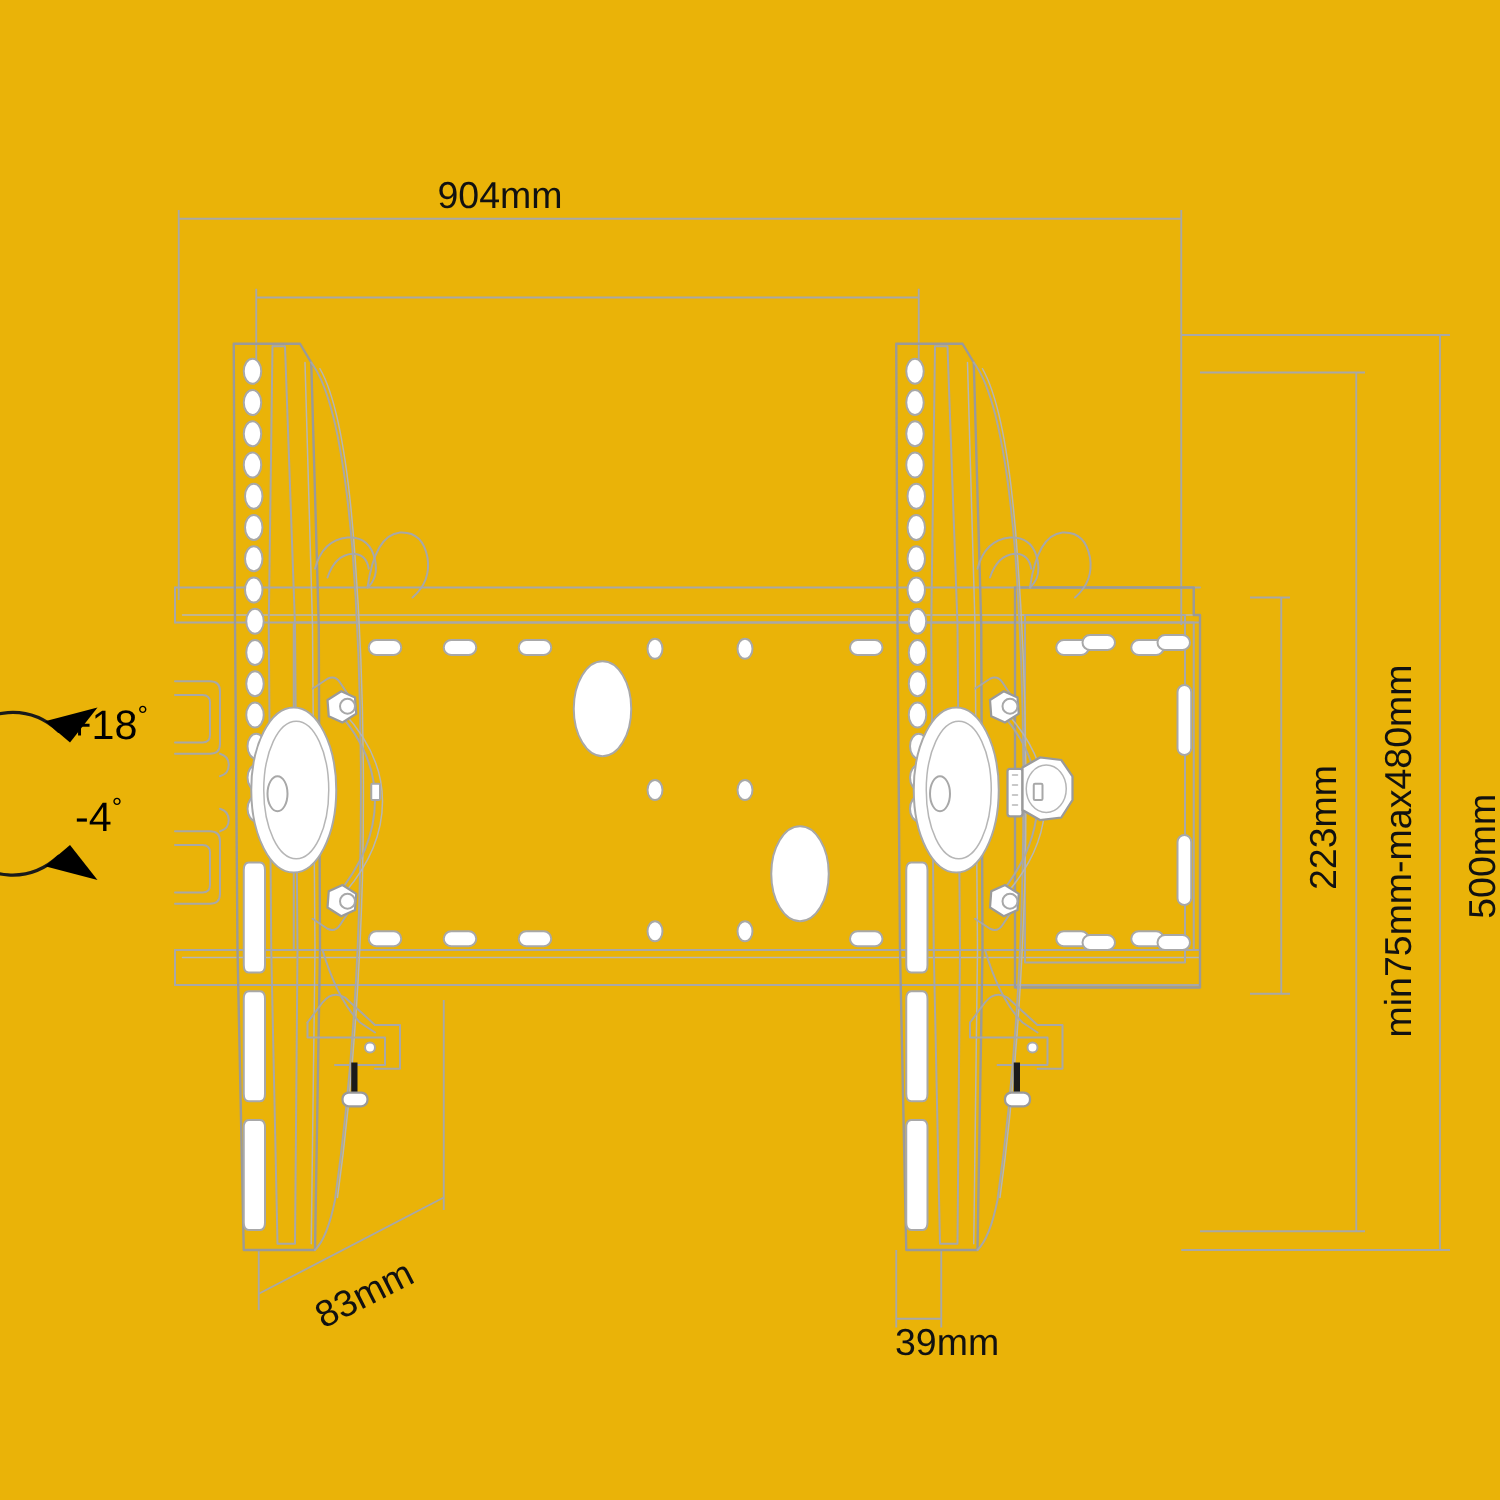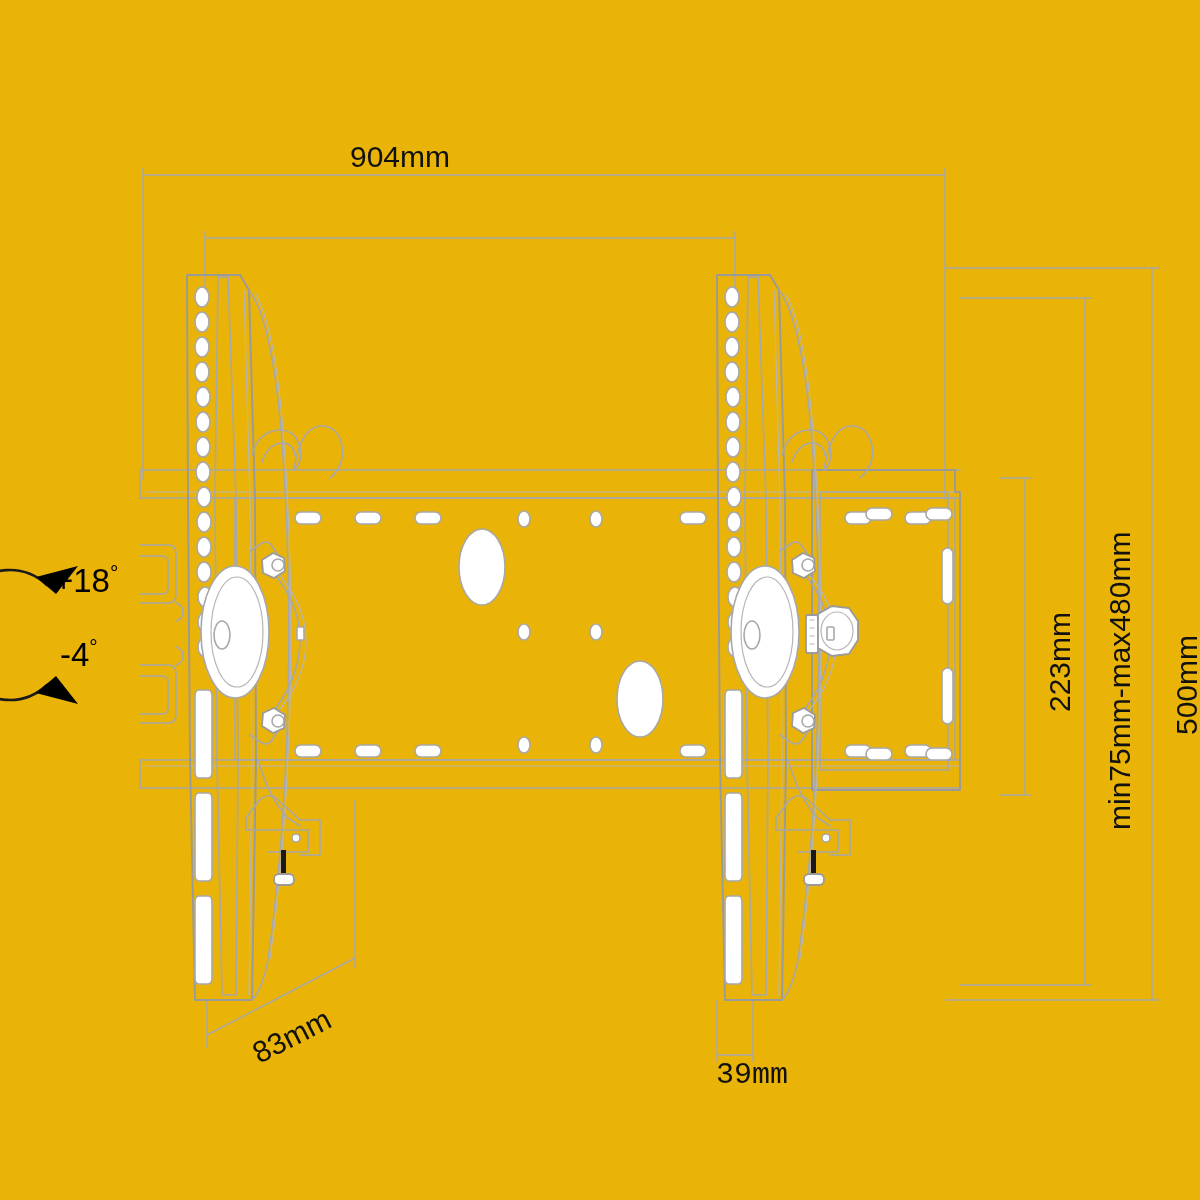--- a/index.html
+++ b/index.html
@@ -332,21 +332,21 @@
 
 
   <div class="dim-label rot90" style="left:1043px; top:712px;">223mm</div>
 
   <div class="dim-label rot90" style="left:1103px; top:830px;">min75mm-max480mm</div>
 
   <div class="dim-label rot90" style="left:1170px; top:735px;">500mm</div>
 
   <div class="dim-label rot-diag" style="left:247px; top:1040px;">83mm</div>
 
-  <div class="dim-label" style="left:716px; top:1058px;font-family:Liberation Mono, monospace;">39mm</div>
+  <div class="dim-label" style="left:716px; top:1058px;">39mm</div>
 
   <div class="angle-label" style="left:54px; top:561px;">
     <span>+18</span><span style="font-size:21px; vertical-align:super;">°</span>
   </div>
 
   <div class="angle-label" style="left:60px; top:635px;">
     <span>-4</span><span style="font-size:21px; vertical-align:super;">°</span>
   </div>
 
 </div>

